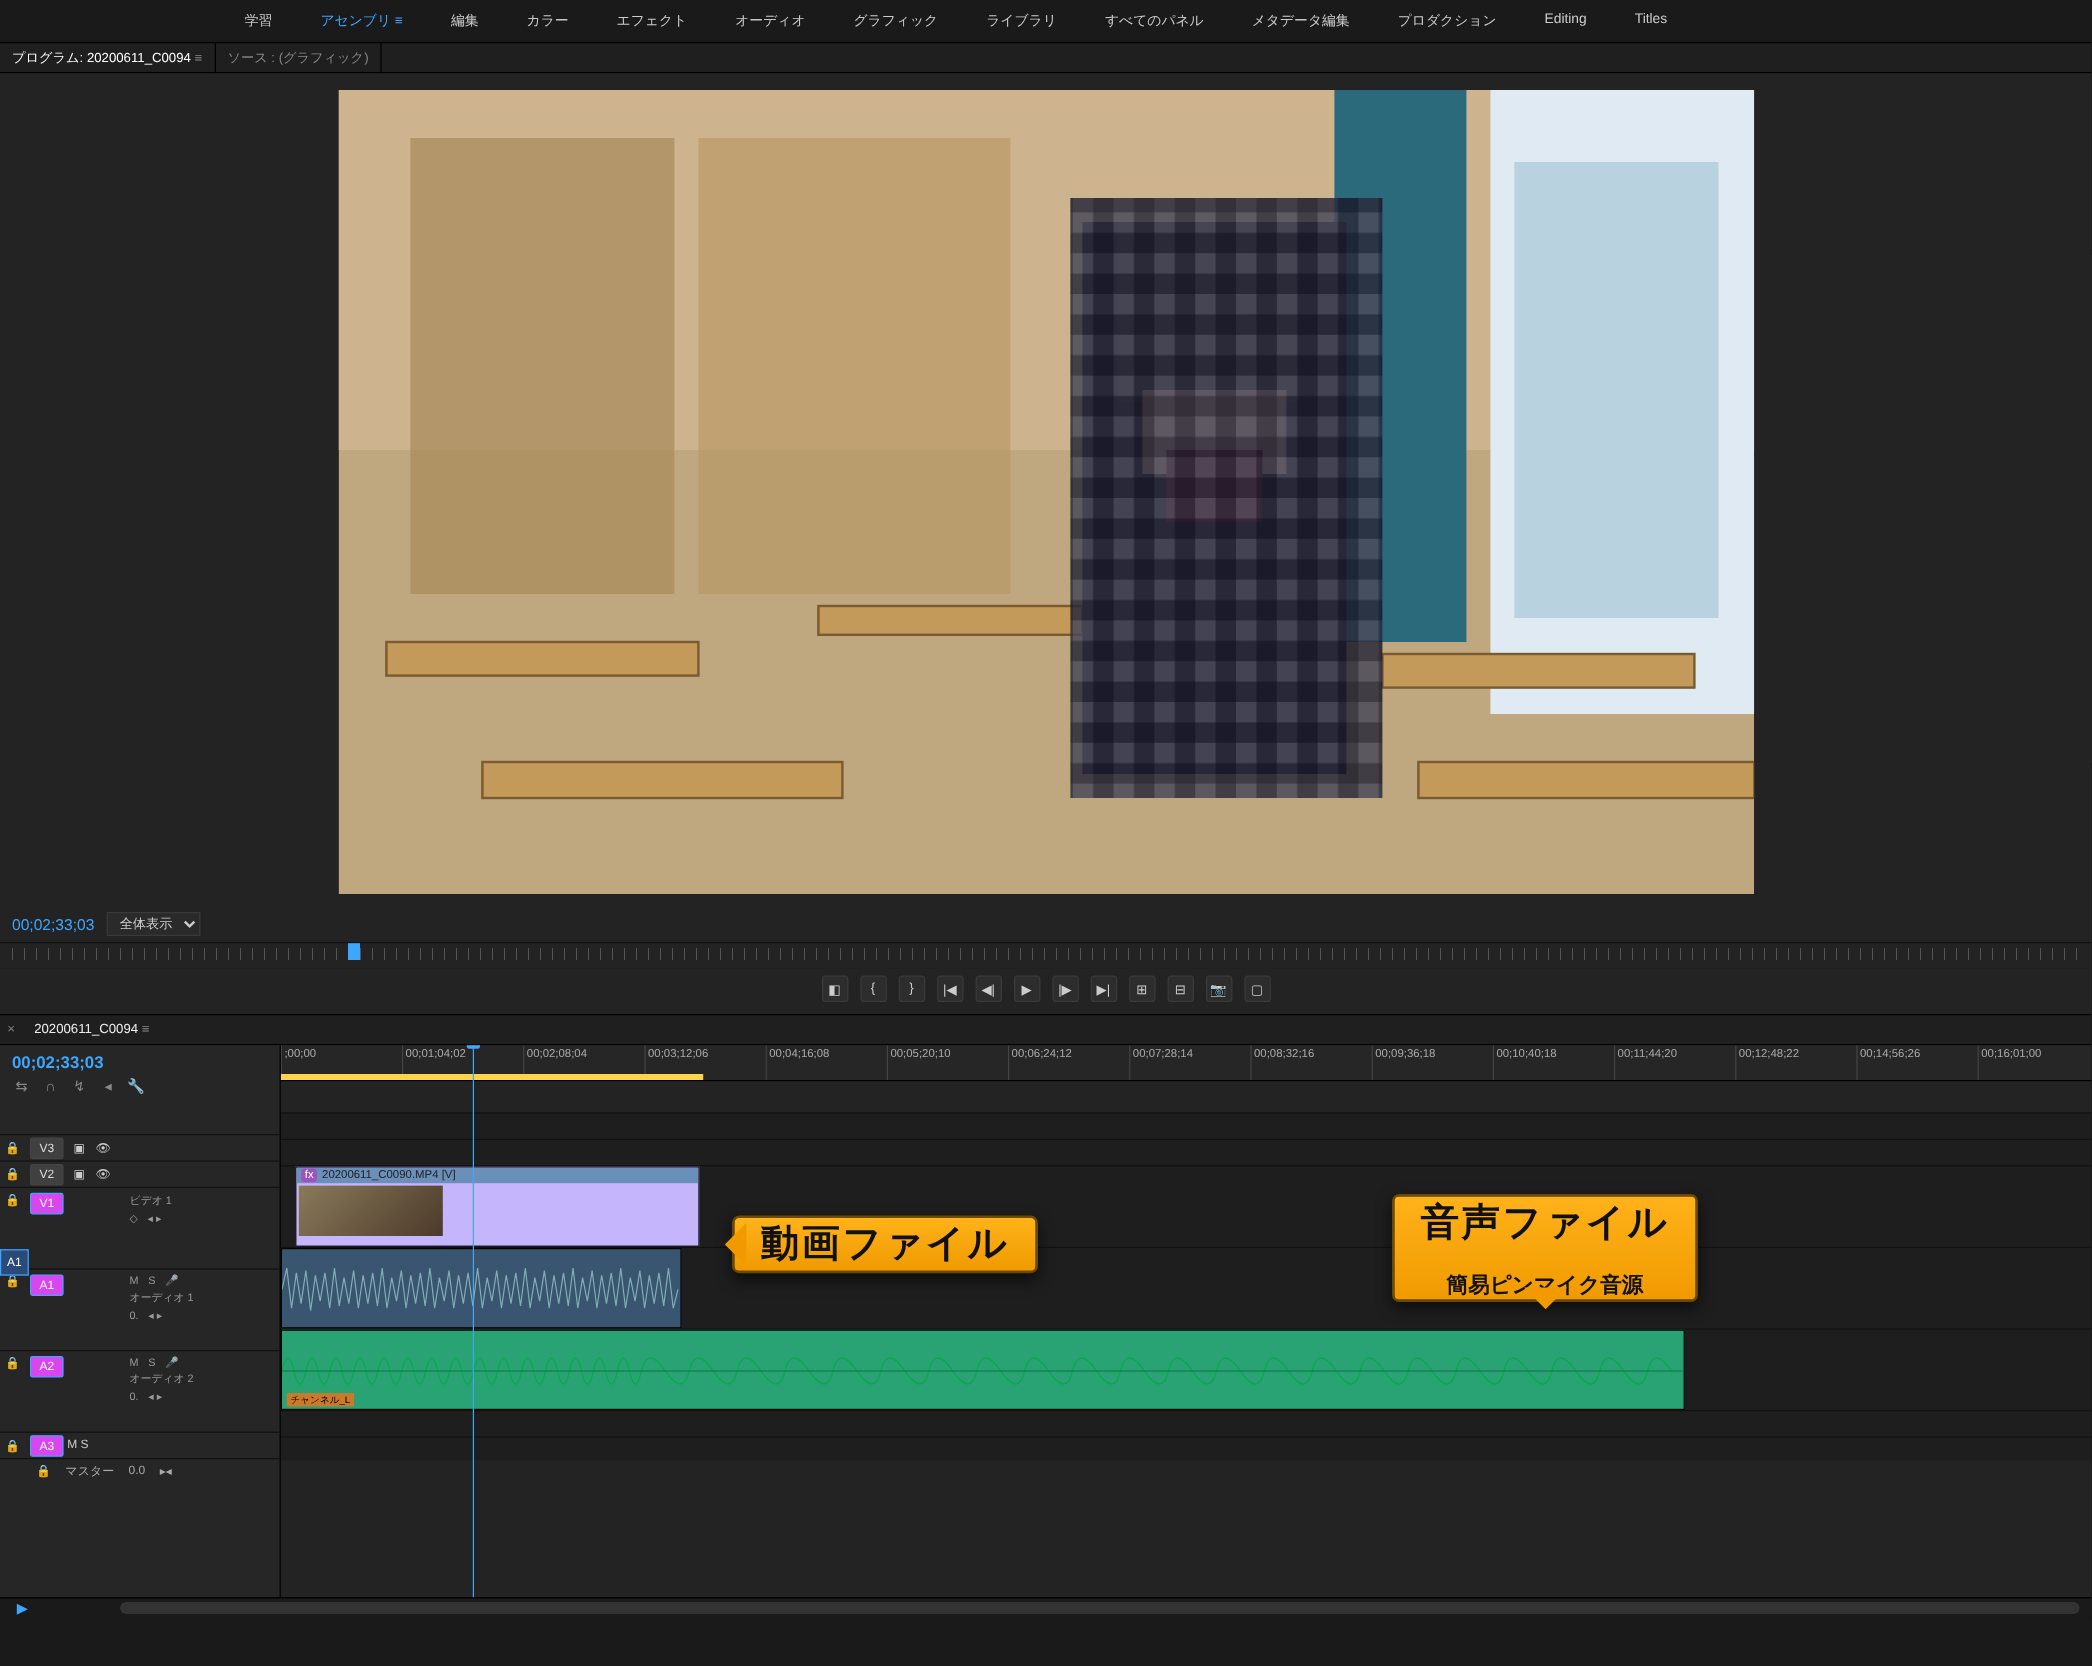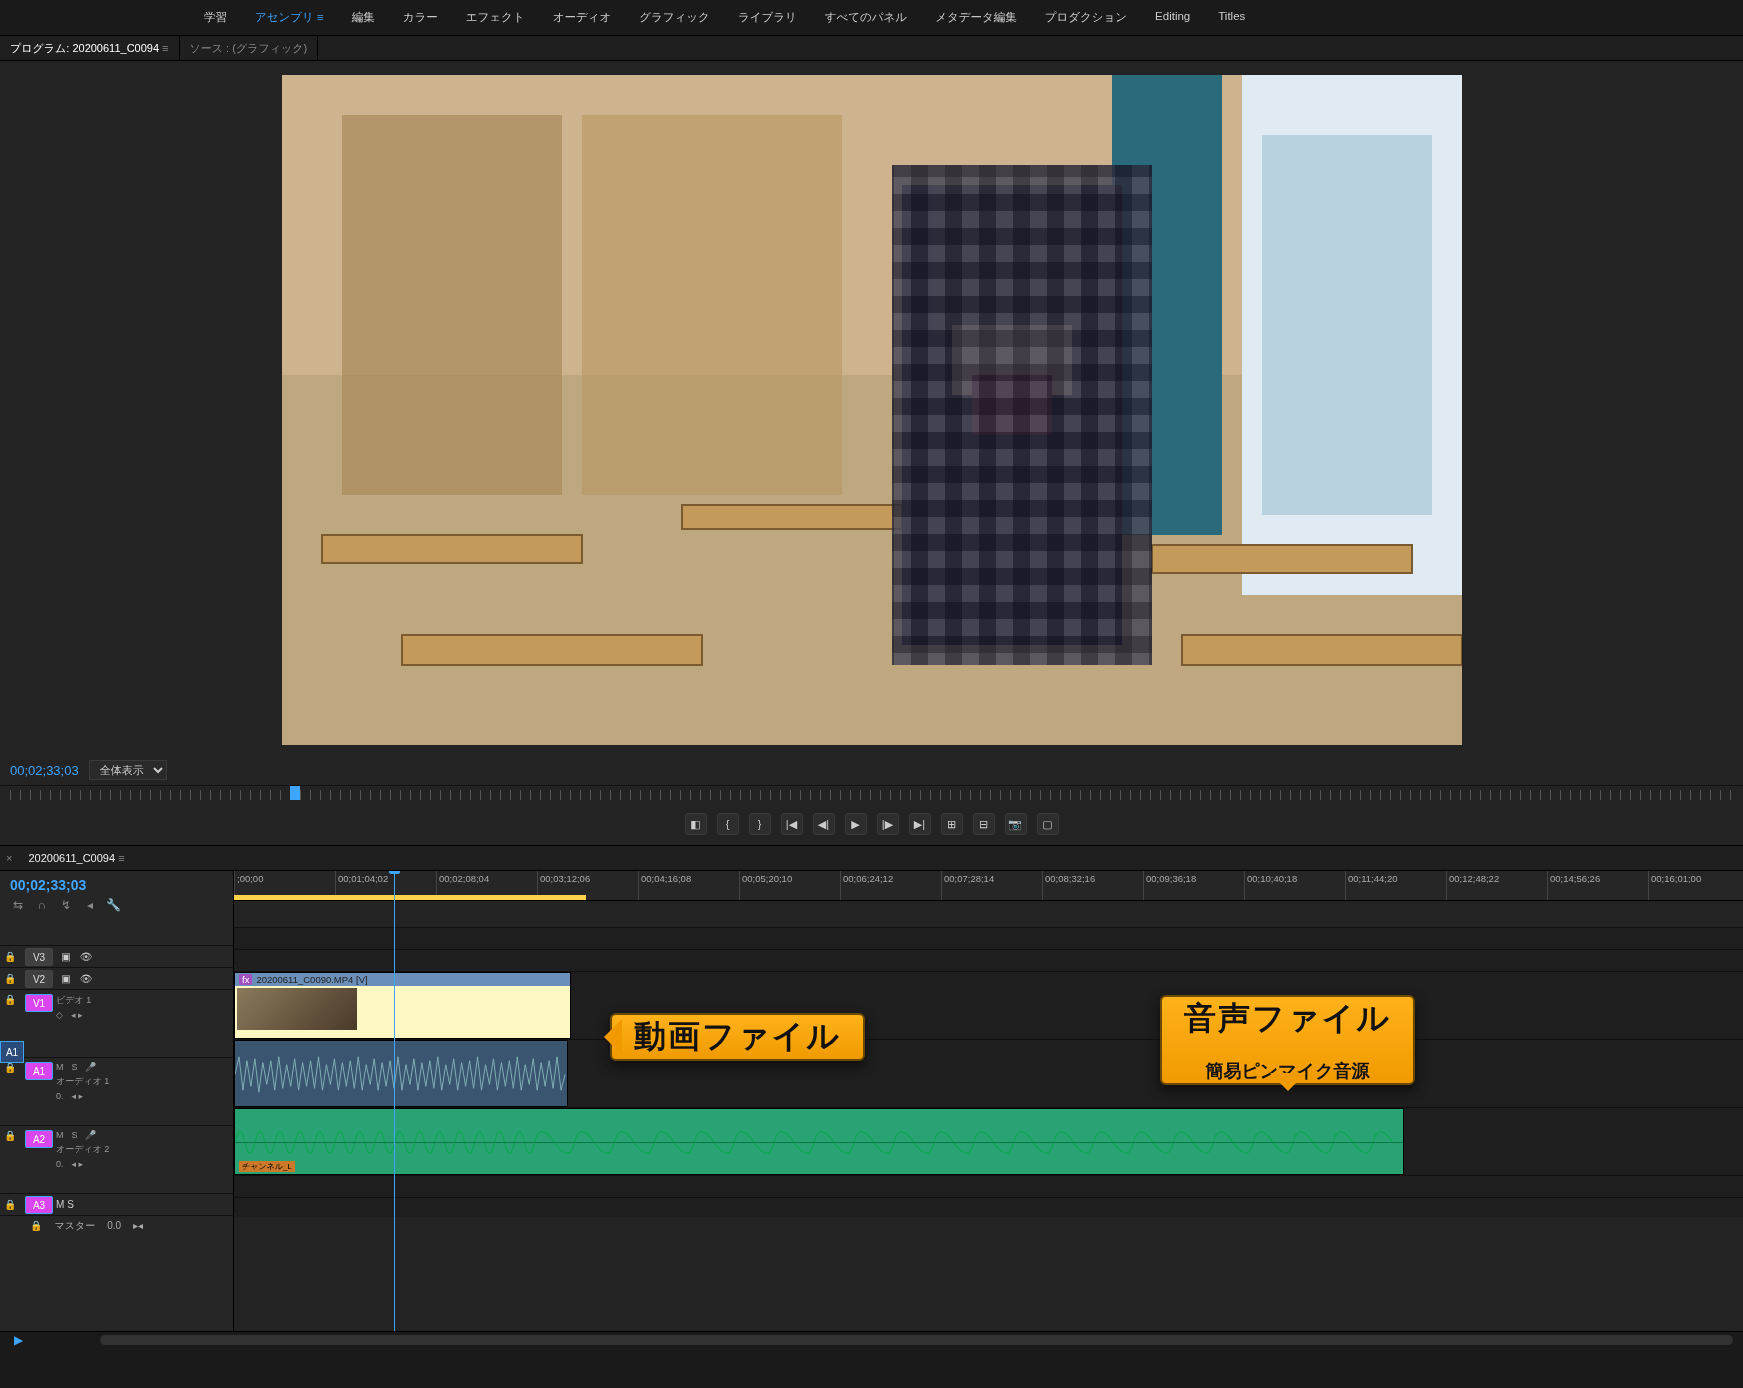--- a/index.html
+++ b/index.html
@@ -1,18 +1,18 @@
 <!DOCTYPE html>
 <html><head>
 <meta charset="utf-8">
 <style>
 html,body{margin:0;padding:0;background:#1a1a1a;color:#ccc;font-family:"Hiragino Sans","Meiryo",sans-serif;font-size:11px;overflow:hidden;width:1743px;height:1388px}
 *{box-sizing:border-box}
 
-.workspaces{display:flex;gap:0;padding:4px 0 4px 190px;background:#1a1a1a;font-size:11.5px}
+.workspaces{display:flex;gap:12px;padding:4px 0 4px 190px;background:#1a1a1a;font-size:11.5px}
 .workspaces span{padding:6px 14px;color:#ccc;cursor:pointer}
 .workspaces span.active{color:#3ea6ff}
 .workspaces span.active::after{content:" ≡";color:#3ea6ff}
 
 .paneltabs{display:flex;align-items:center;height:26px;border-top:1px solid #000;border-bottom:1px solid #000;background:#1f1f1f;font-size:11px}
 .paneltabs .ptab{padding:5px 10px;color:#ddd;border-right:1px solid #000}
 .paneltabs .ptab.a{color:#fff}
 .paneltabs .ptab.a::after{content:" ≡";color:#888}
 .paneltabs .ptab.dim{color:#888}
 
@@ -41,35 +41,35 @@
 .tl-tc{color:#3ea6ff;font-size:14px;font-weight:600;padding:6px 10px 2px}
 .tl-tools{display:flex;gap:8px;padding:2px 10px 6px}
 .tl-tools span{width:16px;height:16px;display:inline-flex;align-items:center;justify-content:center;color:#888;font-size:12px}
 
 .trkhdr{display:flex;align-items:center;height:22px;border-top:1px solid #111;font-size:10px}
 .trkhdr.tall{height:68px;align-items:flex-start;padding-top:4px}
 .trkhdr .lock{width:22px;text-align:center;color:#888}
 .trkhdr .tag{width:28px;height:18px;margin:0 3px;text-align:center;line-height:18px;background:#404040;border:1px solid #444;border-radius:2px;color:#ddd}
 .trkhdr .tag.sel{background:#d946ef;border-color:#3ea6ff;color:#fff}
 .trkhdr .eye{width:20px;text-align:center;color:#ccc}
-.trkhdr .sub{font-size:9px;color:#999;display:flex;flex-direction:column;gap:3px;}
+.trkhdr .sub{font-size:9px;color:#999;display:flex;flex-direction:column;gap:3px;margin-left:52px}
 .trkhdr .sub .row{display:flex;gap:8px;align-items:center}
 .src-patch{width:24px;position:absolute;left:0;top:170px}
 .src-patch div{height:22px;margin-bottom:46px;background:#2a4a7a;border:1px solid #3ea6ff;text-align:center;line-height:22px;font-size:10px;color:#fff}
 
 .tl-right{flex:1;position:relative;overflow:hidden}
 .ruler{height:30px;position:relative;background:#262626;border-bottom:1px solid #000}
 .ruler .ticks{position:absolute;top:0;left:0;right:0;height:100%;display:flex;font-size:9.5px;color:#aaa}
 .ruler .ticks span{flex:0 0 101px;padding-left:2px;padding-top:2px;border-left:1px solid #444;white-space:nowrap}
 .ruler .wa{position:absolute;bottom:0;left:0;width:352px;height:5px;background:#ffd24a}
 .tracks{position:relative}
 .trk{height:22px;border-top:1px solid #111;background:#1e1e1e;position:relative}
 .trk.tall{height:68px}
 .clip{position:absolute;top:0;bottom:0;border:1px solid #000;overflow:hidden}
-.clip.video{left:0;width:337px;background:#fef9c3}
+.clip.video{left:12px;width:337px;background:#c4b5fd}
 .clip.video .lbl{font-size:9.5px;background:#6a8fb8;color:#222;padding:1px 4px;display:flex;align-items:center;gap:4px}
 .clip.video .thumb{position:absolute;top:15px;left:2px;width:120px;height:42px;background:linear-gradient(135deg,#8a7a5a,#4a3a2a)}
 .clip.audio1{left:0;width:334px;background:#3a5570}
 .clip.audio2{left:0;width:1170px;background:#2aa374}
 .wave{position:absolute;top:6px;left:0;right:0;bottom:4px;opacity:.75}
 .wave svg{width:100%;height:100%}
 .clip .flag{position:absolute;bottom:2px;left:4px;font-size:8px;background:#cc7a2a;color:#000;padding:0 3px}
 .playhead{position:absolute;top:0;bottom:0;left:160px;width:1px;background:#3ea6ff;z-index:50}
 .playhead::before{content:"";position:absolute;top:-8px;left:-5px;width:11px;height:11px;background:#3ea6ff;border-radius:2px}
 

